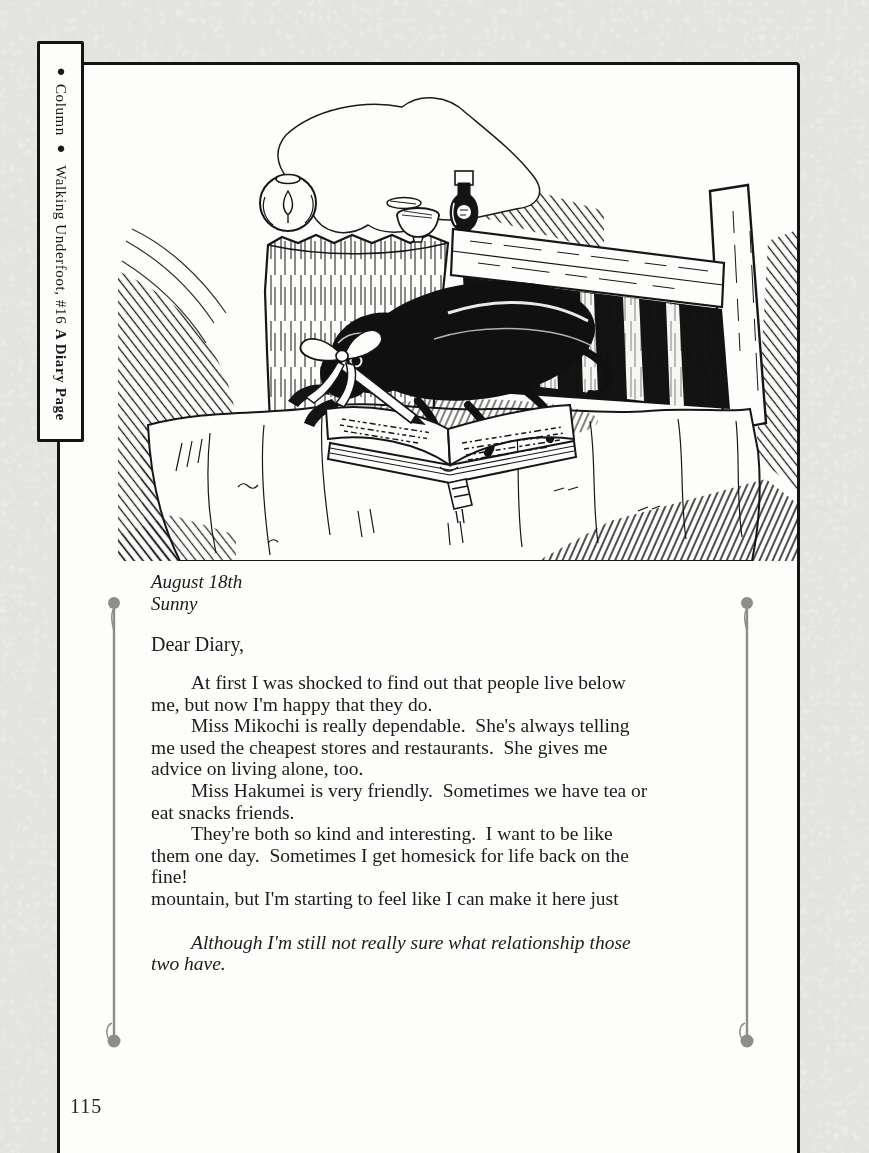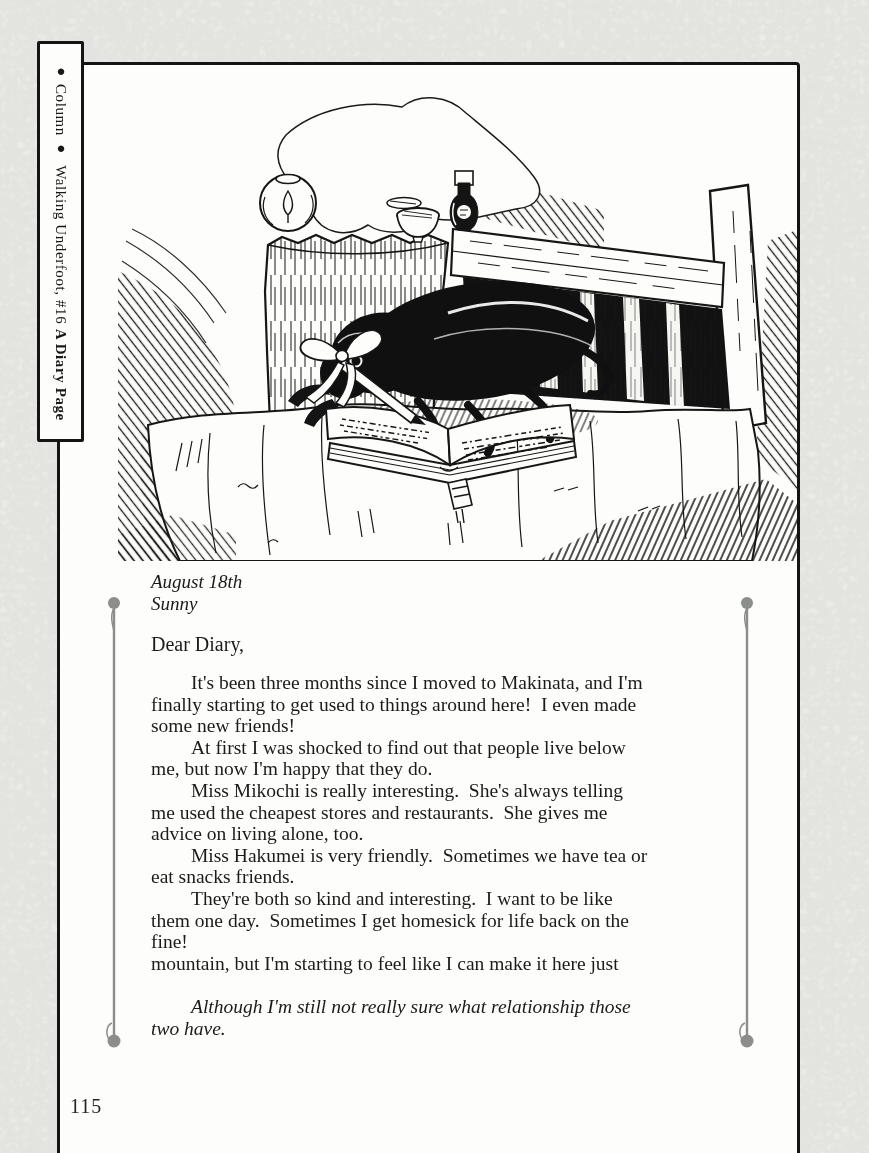--- a/index.html
+++ b/index.html
@@ -229,30 +229,25 @@
       <path d="M6,446 C2,440 4,432 9,430" stroke="#8c8e89" stroke-width="1.5" fill="none"></path>
     </svg>
   </div>
 
   <div class="diary-text">
     <div class="date-line">August 18th</div>
     <div class="date-line">Sunny</div>
     <div class="salutation">Dear Diary,</div>
     <div class="paragraphs" id="diary-paragraphs">
         <div class="para">
-          <div class="line first">It's been three months since I moved to Makinata, and I'm</div>
-          <div class="line">finally starting to get used to things around here!  I even made</div>
-          <div class="line">some new friends!</div>
-        </div>
-        <div class="para">
           <div class="line first">At first I was shocked to find out that people live below</div>
           <div class="line">me, but now I'm happy that they do.</div>
         </div>
         <div class="para">
-          <div class="line first">Miss Mikochi is really interesting.  She's always telling</div>
+          <div class="line first">Miss Mikochi is really dependable.  She's always telling</div>
           <div class="line">me used the cheapest stores and restaurants.  She gives me</div>
           <div class="line">advice on living alone, too.</div>
         </div>
         <div class="para">
           <div class="line first">Miss Hakumei is very friendly.  Sometimes we have tea or</div>
           <div class="line">eat snacks friends.</div>
         </div>
         <div class="para">
           <div class="line first">They're both so kind and interesting.  I want to be like</div>
           <div class="line">them one day.  Sometimes I get homesick for life back on the</div>

